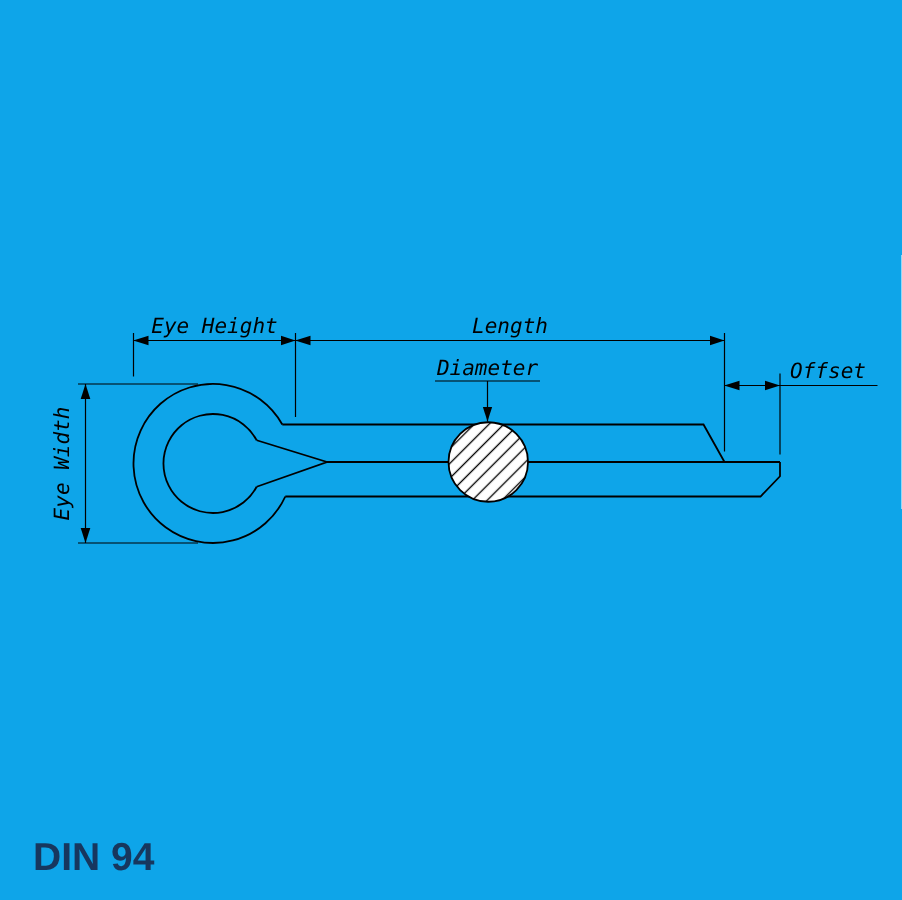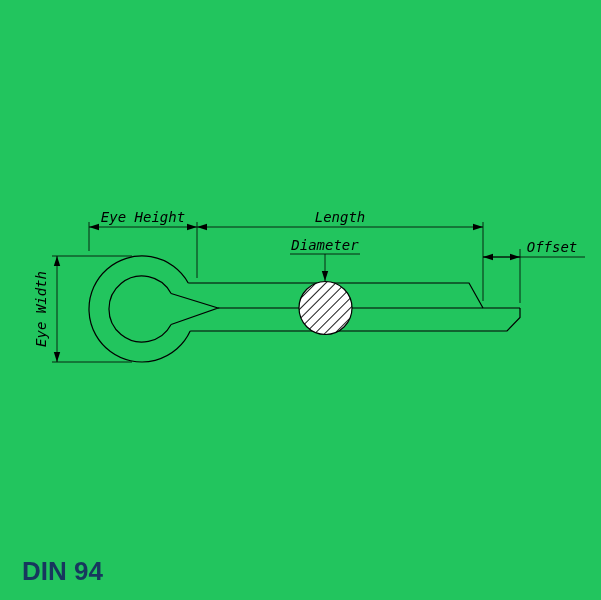--- a/index.html
+++ b/index.html
@@ -5,21 +5,21 @@
   html, body {
     margin: 0;
     padding: 0;
     background: #ffffff;
     font-family: "DejaVu Sans Mono", monospace;
   }
   .canvas {
     position: relative;
     width: 601px;
     height: 600px;
-    background: #22c55e;
+    background: #0ea5e9;
     overflow: hidden;
   }
   svg text.dim-label {
     font-family: "DejaVu Sans Mono", "Liberation Mono", monospace;
     font-style: italic;
     font-size: 14px;
     fill: #000000;
   }
   svg text.drawing-title {
     font-family: "Liberation Sans", "DejaVu Sans", sans-serif;

